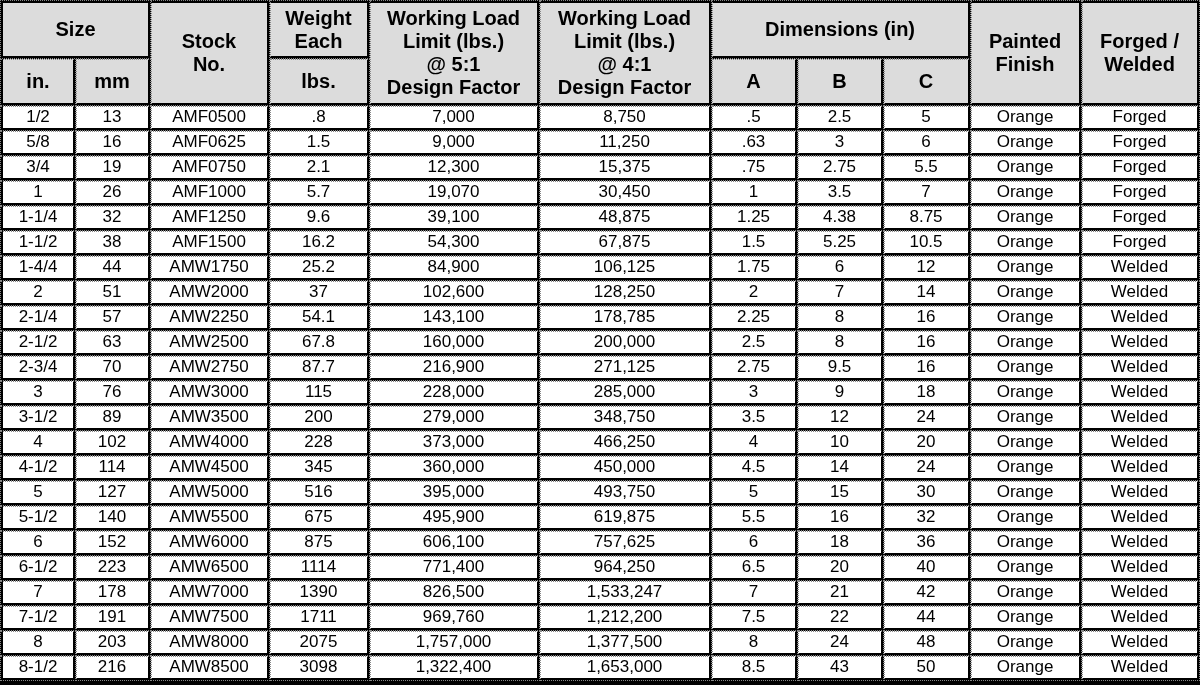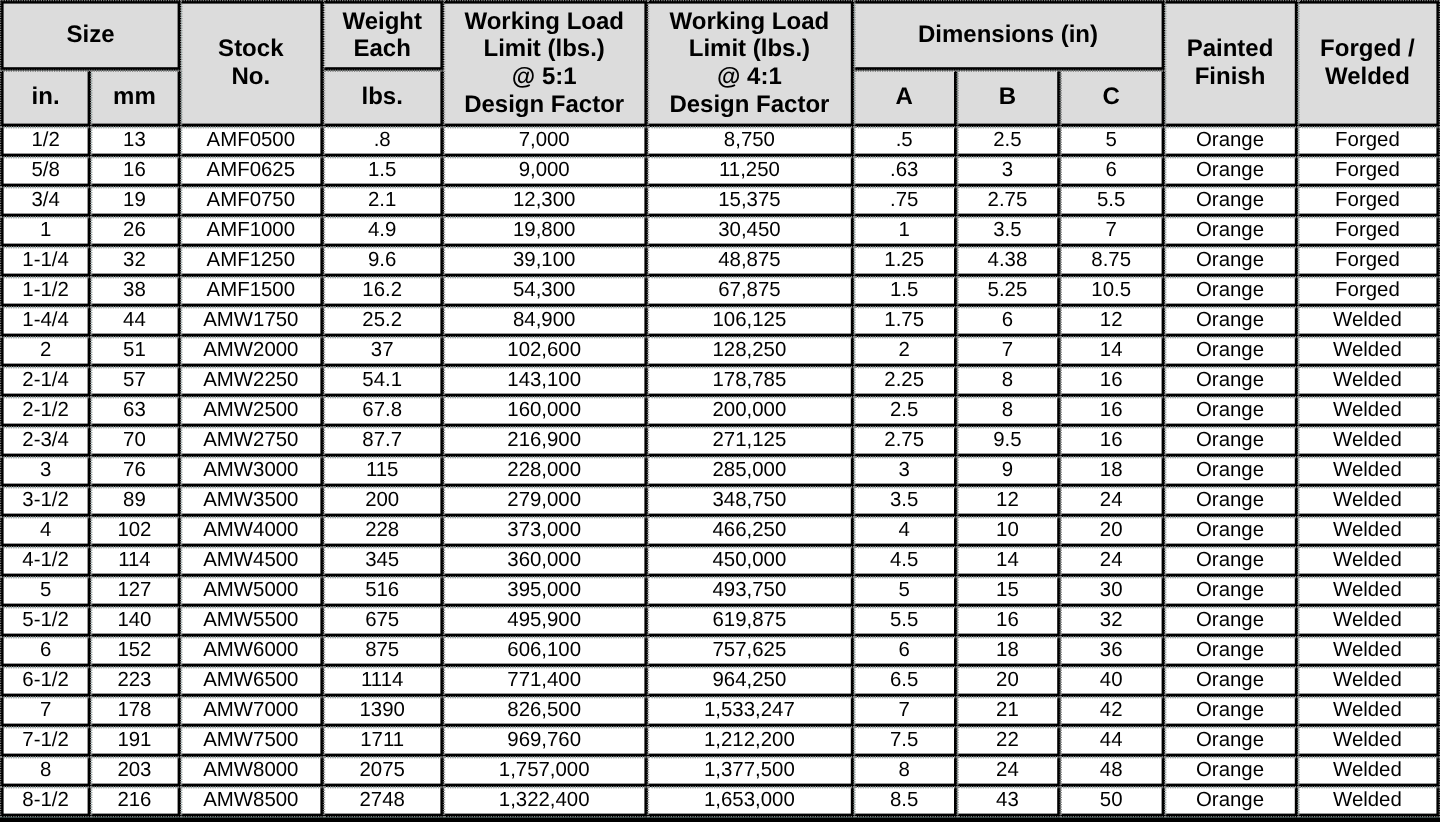--- a/index.html
+++ b/index.html
@@ -139,22 +139,22 @@
         <td>.75</td>
         <td>2.75</td>
         <td>5.5</td>
         <td>Orange</td>
         <td>Forged</td>
       </tr>
       <tr>
         <td>1</td>
         <td>26</td>
         <td>AMF1000</td>
-        <td>4.9</td>
-        <td>19,800</td>
+        <td>5.7</td>
+        <td>19,070</td>
         <td>30,450</td>
         <td>1</td>
         <td>3.5</td>
         <td>7</td>
         <td>Orange</td>
         <td>Forged</td>
       </tr>
       <tr>
         <td>1-1/4</td>
         <td>32</td>
@@ -386,21 +386,21 @@
         <td>8</td>
         <td>24</td>
         <td>48</td>
         <td>Orange</td>
         <td>Welded</td>
       </tr>
       <tr>
         <td>8-1/2</td>
         <td>216</td>
         <td>AMW8500</td>
-        <td>2748</td>
+        <td>3098</td>
         <td>1,322,400</td>
         <td>1,653,000</td>
         <td>8.5</td>
         <td>43</td>
         <td>50</td>
         <td>Orange</td>
         <td>Welded</td>
       </tr>
     </tbody>
 </table>

